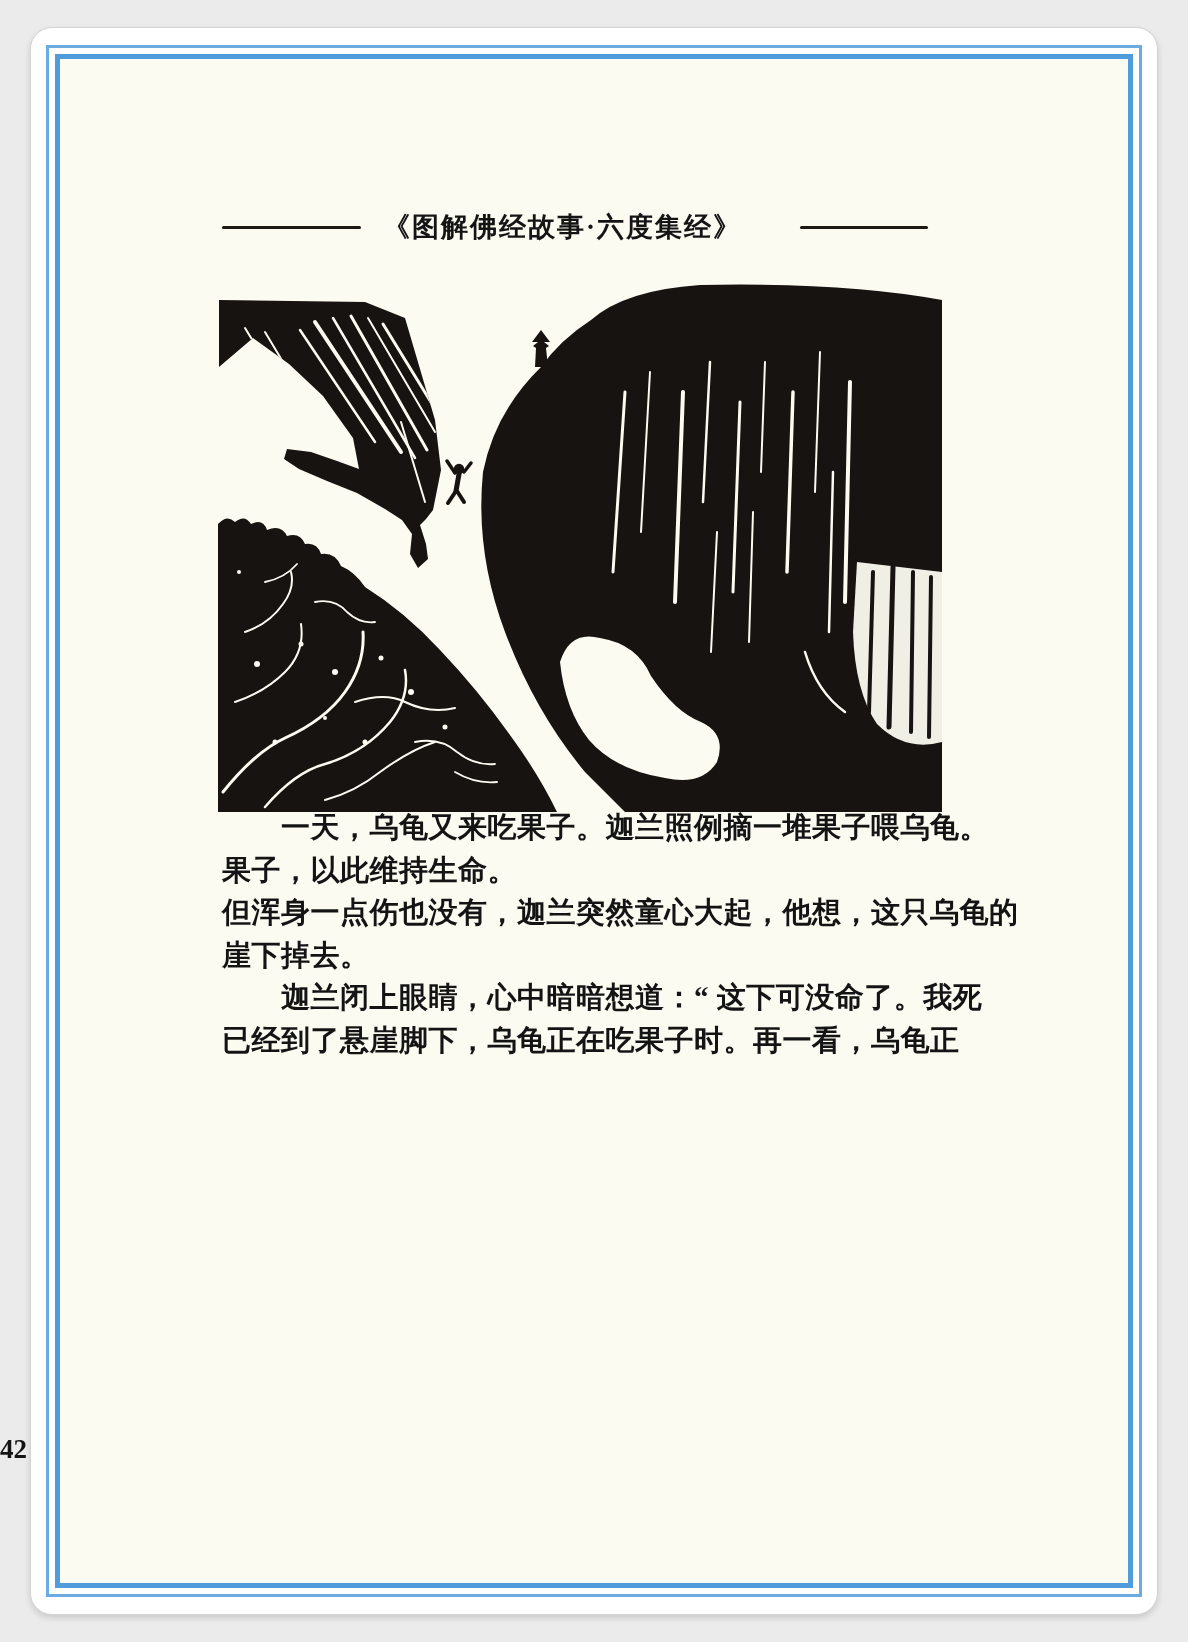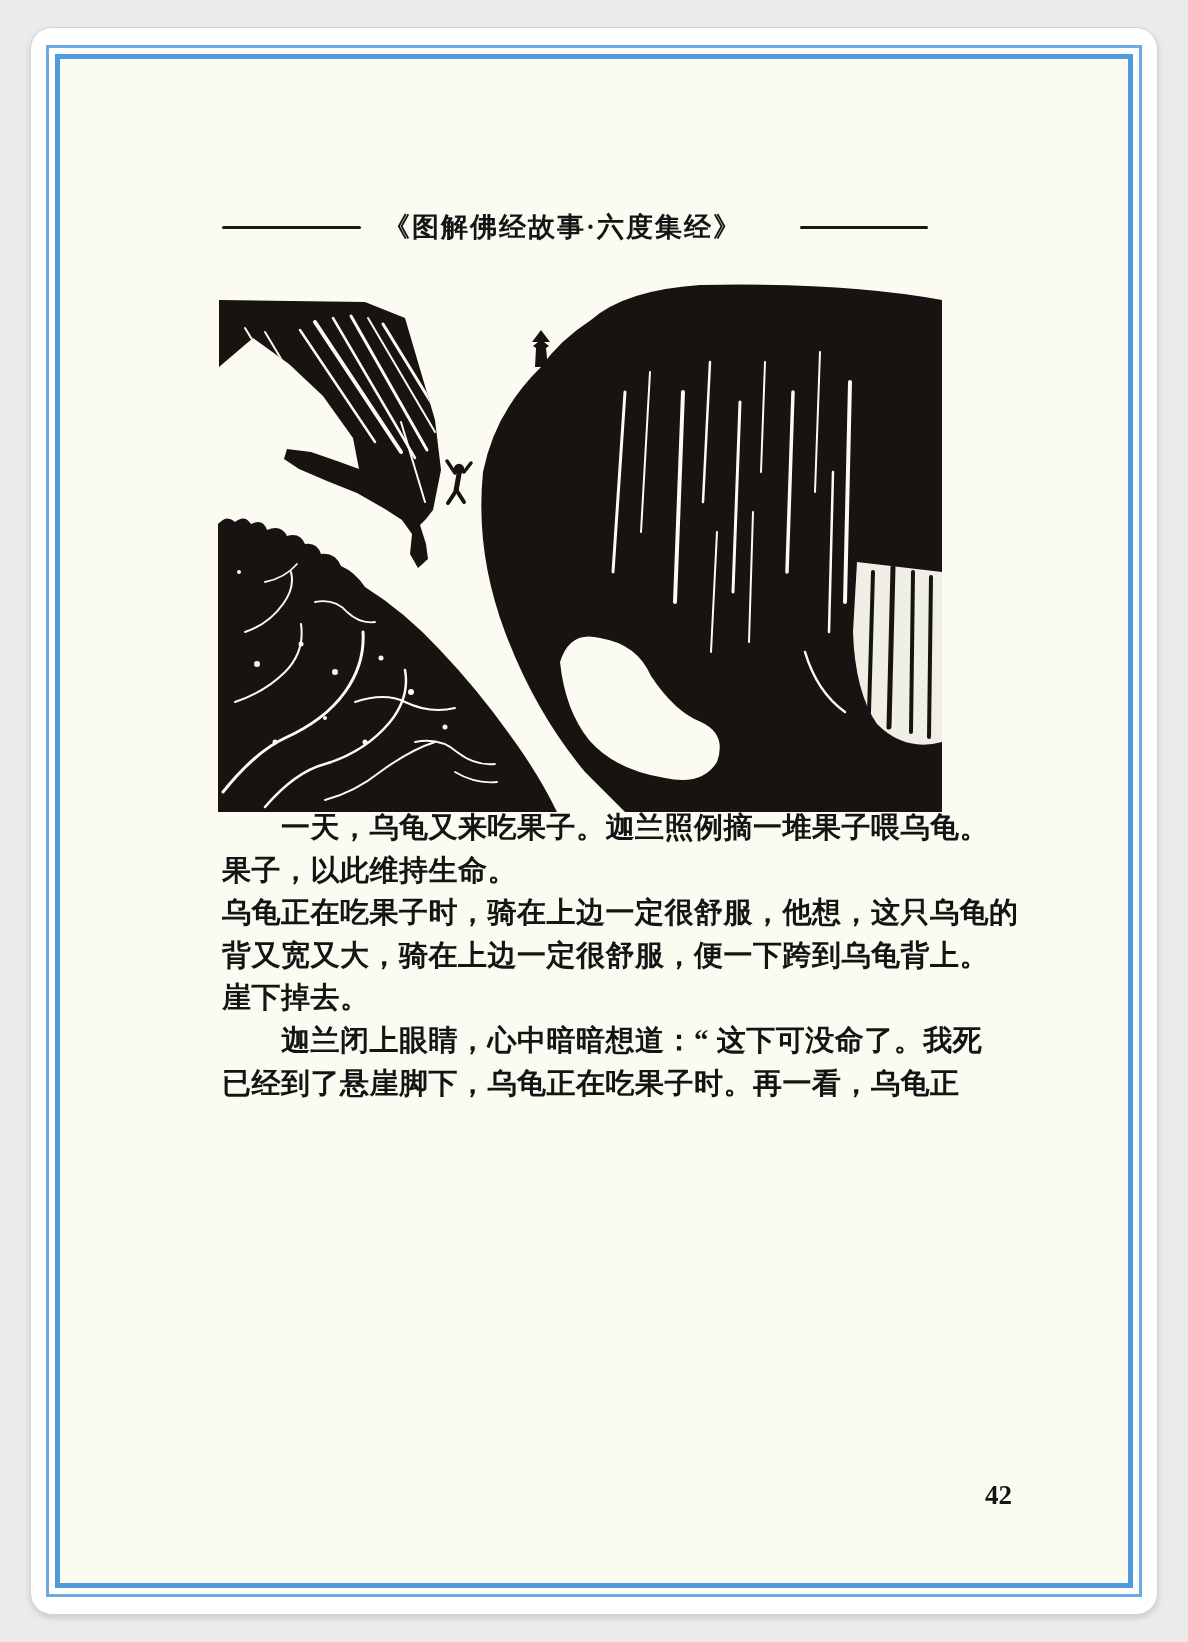--- a/index.html
+++ b/index.html
@@ -18,22 +18,22 @@
   .rule{height:3px;background:#1c1814;border-radius:2px;}
   .rule.left{width:163px;margin-right:16px;}
   .rule.right{width:150px;margin-left:52px;}
   .title{font-size:27px;font-weight:bold;color:var(--text);letter-spacing:2px;white-space:nowrap;}
   .illustration{position:absolute;left:205px;top:272px;width:737px;height:540px;}
   .ink{fill:var(--ink);stroke:none;}
   .paper-s{stroke:var(--paper);fill:none;stroke-linecap:round;}
   .ink-s{stroke:var(--ink);fill:none;stroke-linecap:round;}
   .bodytext{position:absolute;left:222px;top:806px;width:748px;}
   .line{font-size:29px;line-height:42.6px;font-weight:bold;color:var(--text);white-space:nowrap;letter-spacing:.5px;}
-  .pagenum{position:absolute;left:0;top:1434px;width:1012px;text-align:right;
-           font-size:27px;font-weight:bold;color:var(--text);font-family:"Liberation Serif","DejaVu Serif",serif;margin-top:46px;}
+  .pagenum{position:absolute;left:0;top:1434px;width:1012px;text-align:left;
+           font-size:27px;font-weight:bold;color:var(--text);font-family:"Liberation Serif","DejaVu Serif",serif;}
 </style>
 </head>
 <body>
 
 <div class="stage">
   <div class="card"></div>
   <div class="frame-thin"></div>
   <div class="frame-thick"></div>
 
   <div class="header">
@@ -138,21 +138,20 @@
         <path class="ink-s" stroke-width="3.5" d="M259,200 L266,191"></path>
         <path class="ink-s" stroke-width="4" d="M251,219 L243,231"></path>
         <path class="ink-s" stroke-width="4" d="M252,219 L259,230"></path>
       </g>
     </svg>
   </div>
 
   <div class="bodytext">
     <div class="line">　　一天，乌龟又来吃果子。迦兰照例摘一堆果子喂乌龟。</div>
     <div class="line">果子，以此维持生命。</div>
-    <div class="line">乌龟正在吃果子时，骑在上边一定很舒服，他想，这只乌龟的</div>
-    <div class="line">背又宽又大，骑在上边一定很舒服，便一下跨到乌龟背上。</div>
+    <div class="line">但浑身一点伤也没有，迦兰突然童心大起，他想，这只乌龟的</div>
     <div class="line">崖下掉去。</div>
     <div class="line">　　迦兰闭上眼睛，心中暗暗想道：“ 这下可没命了。我死</div>
     <div class="line">已经到了悬崖脚下，乌龟正在吃果子时。再一看，乌龟正</div>
   </div>
 
   <div class="pagenum">42</div>
 </div>
 
 </body></html>

